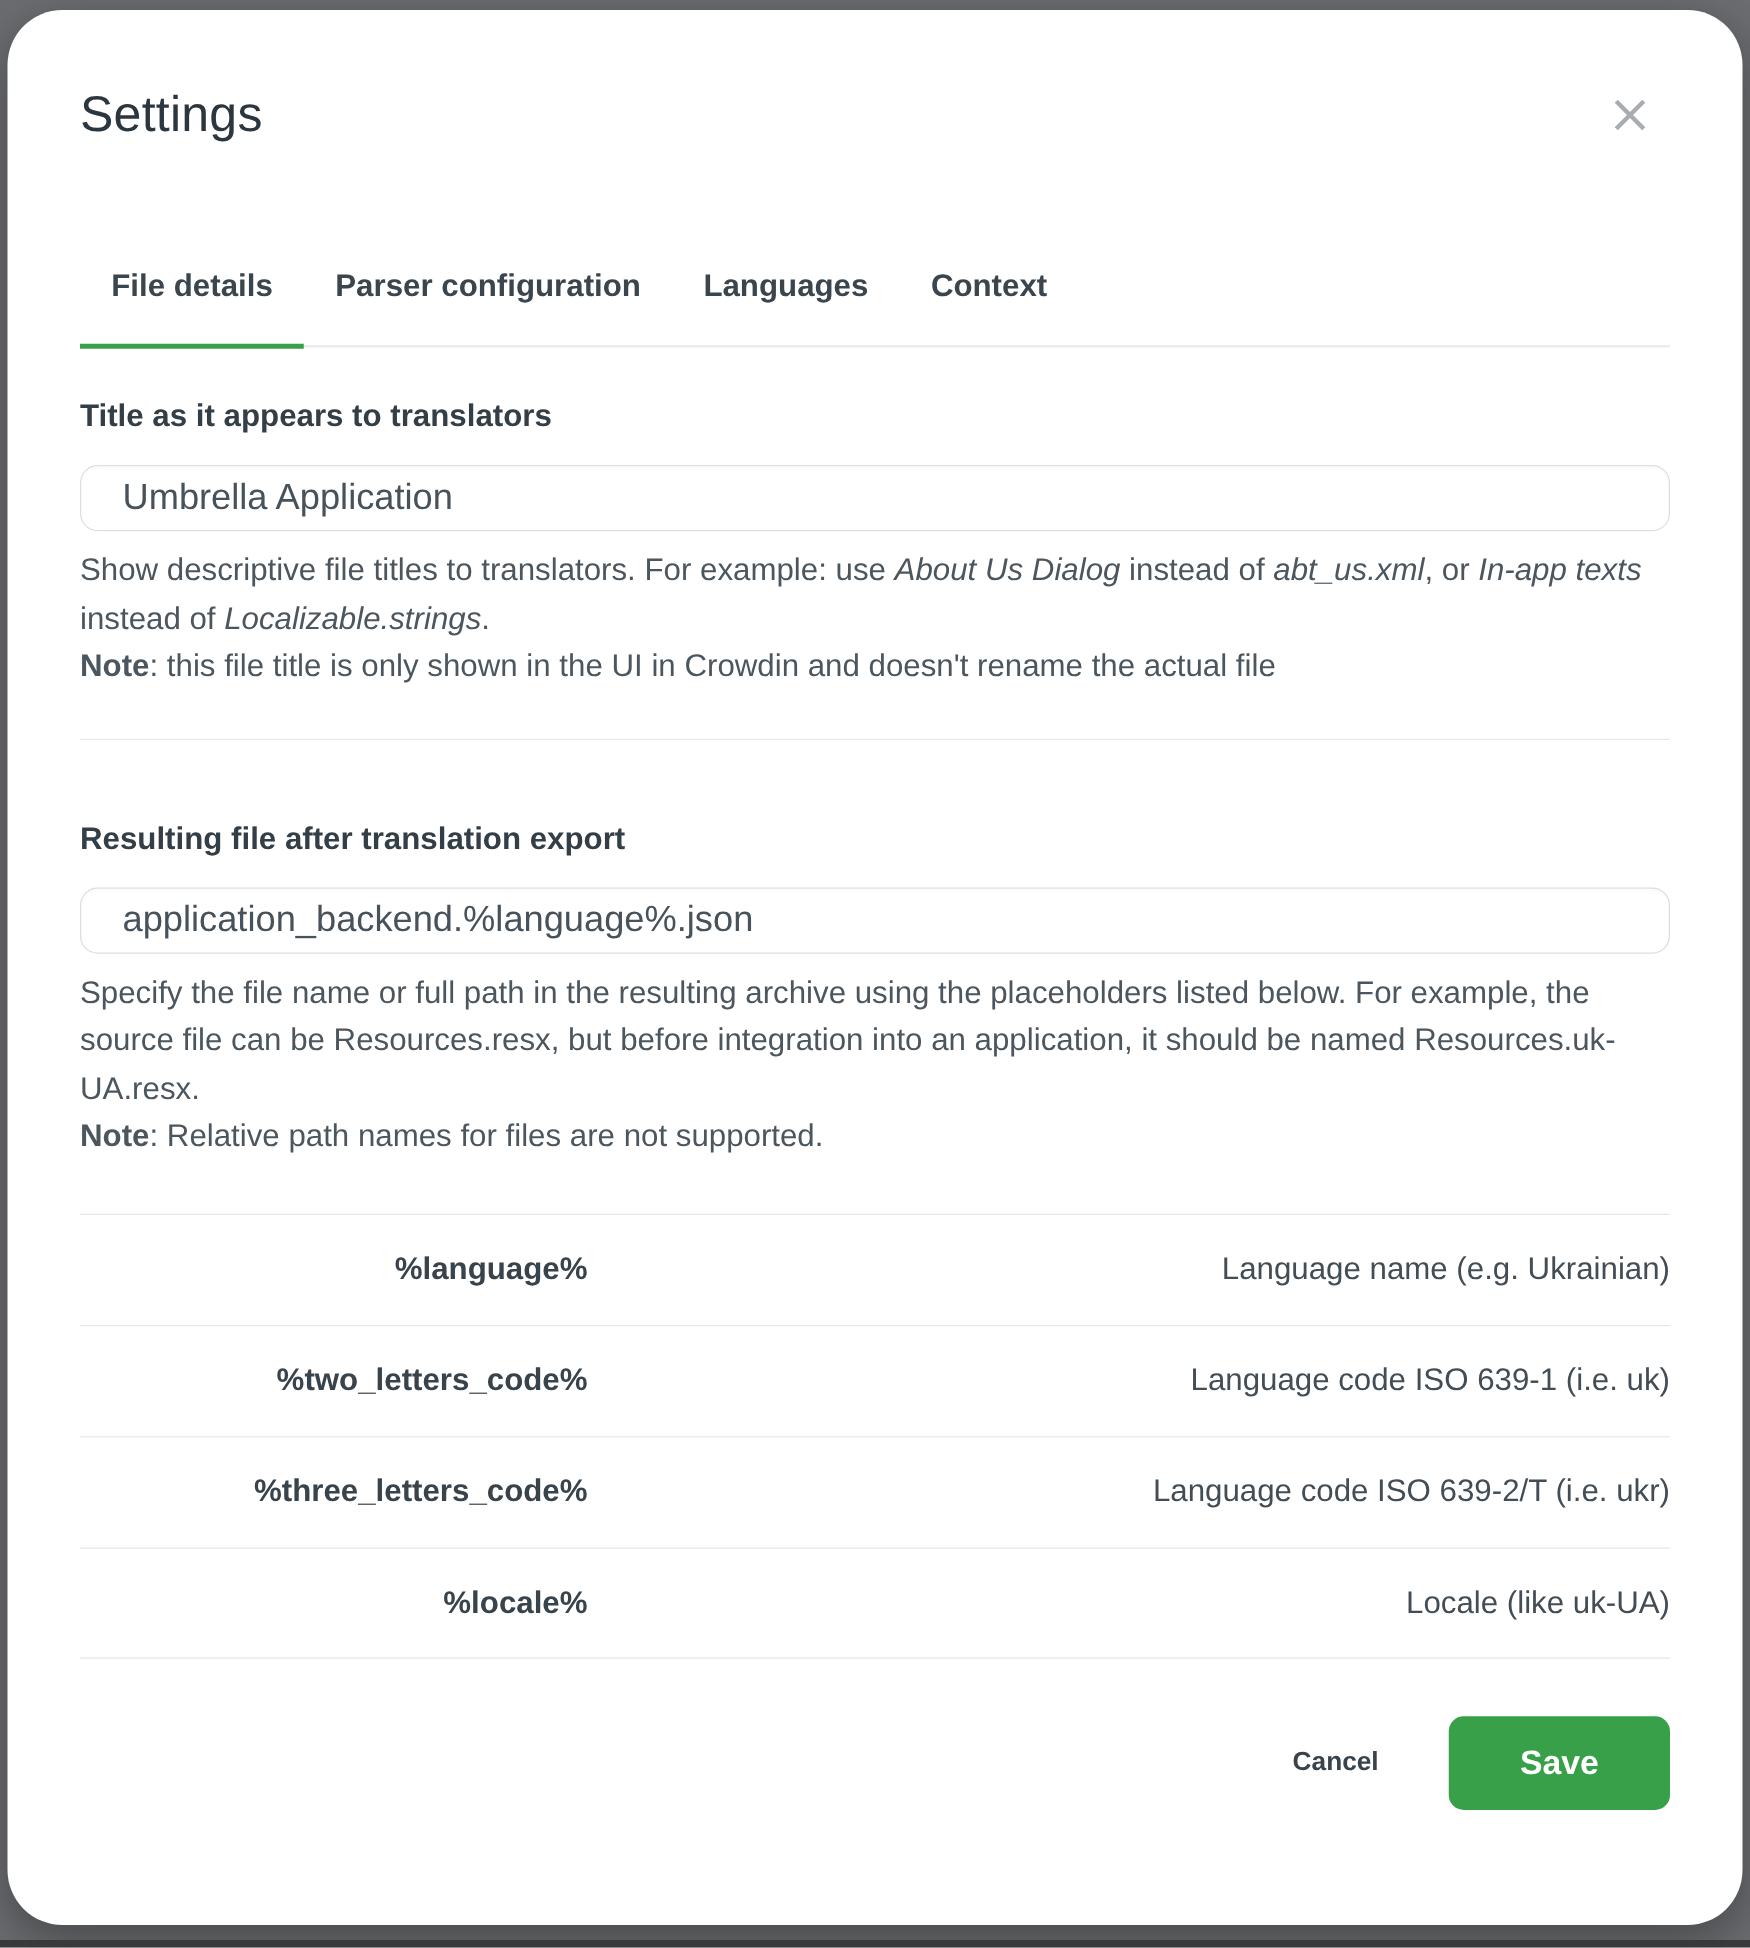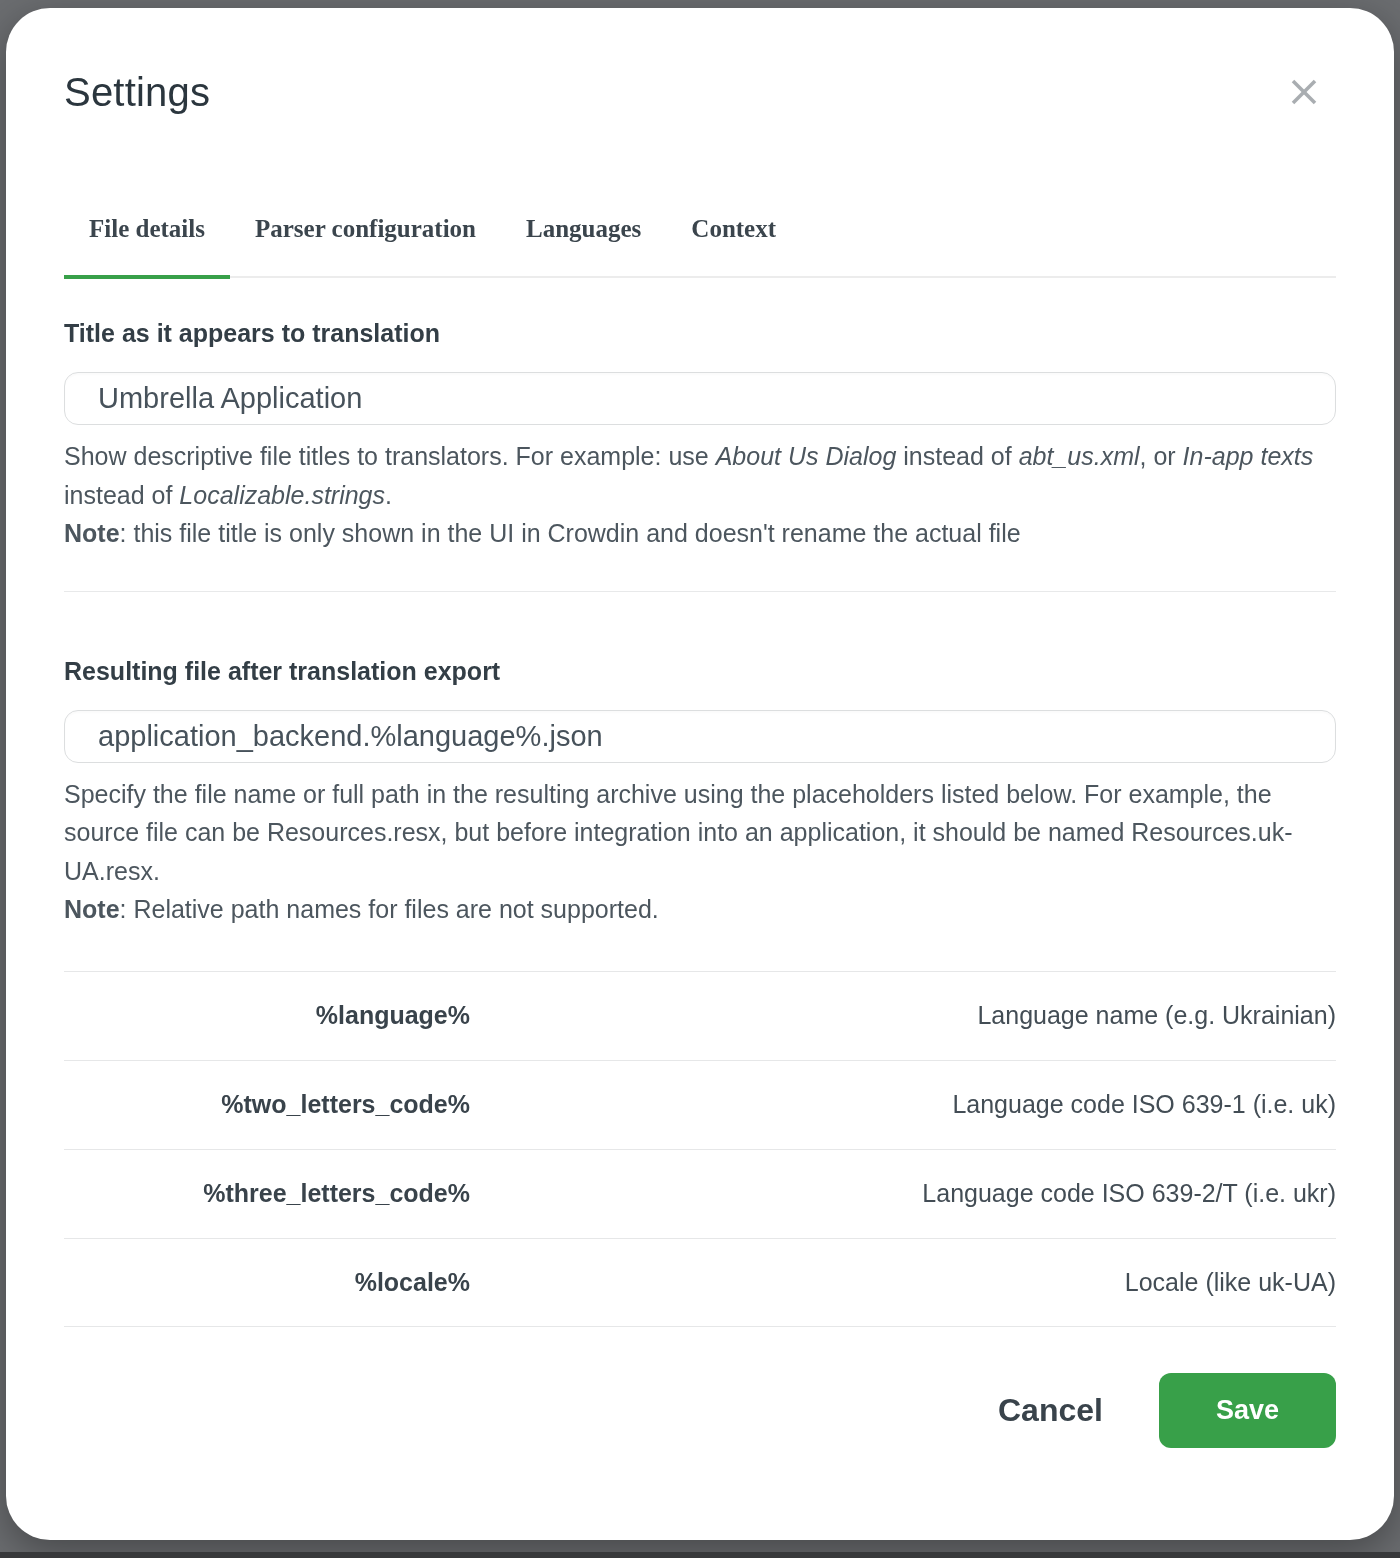--- a/index.html
+++ b/index.html
@@ -57,21 +57,21 @@
     border-bottom:2px solid #ececec;
   }
   .tab{
     position:relative;
     padding:0 25px 30px 25px;
     font-size:25px;
     line-height:34px;
     font-weight:600;
     color:#3b454d;
     background:none;border:none;cursor:pointer;
-    font-family:Liberation Serif, serif;
+    font-family:Liberation Sans, sans-serif;
   }
   .tab.active::after{
     content:"";
     position:absolute;left:0;right:0;bottom:-3px;
     height:4px;background:var(--accent);
   }
   
   .section-label{
     font-size:25px;
     line-height:34px;
@@ -138,21 +138,21 @@
   .footer{
     display:flex;
     justify-content:flex-end;
     align-items:center;
     gap:56px;
     padding:46px 0 50px 0;
   }
   .cancel-btn{
     background:none;border:none;cursor:pointer;
     font-family:inherit;
-    font-size:32px;
+    font-size:21px;
     font-weight:600;
     color:#39434b;
     padding:0;
   }
   .save-btn{
     border:none;cursor:pointer;
     font-family:inherit;
     background:var(--accent);
     color:#ffffff;
     font-size:27px;
@@ -180,21 +180,21 @@
   </div>
 
   <nav class="tab-bar">
       <button class="tab active">File details</button>
       <button class="tab">Parser configuration</button>
       <button class="tab">Languages</button>
       <button class="tab">Context</button>
     </nav>
 
   <section class="sec-1">
-    <div class="section-label">Title as it appears to translation</div>
+    <div class="section-label">Title as it appears to translators</div>
     <input class="text-input" type="text" value="Umbrella Application" style="">
     <p class="help-text">
       <span><span>Show descriptive file titles to translators. For example: use </span><em>About Us Dialog</em><span> instead of </span><em>abt_us.xml</em><span>, or </span><em>In-app texts</em><span> instead of </span><em>Localizable.strings</em><span>.</span></span>
       <span class="note-line"><strong>Note</strong><span>: this file title is only shown in the UI in Crowdin and doesn't rename the actual file</span></span>
     </p>
   </section>
 
   <hr class="divider">
 
   <section class="sec-2">

